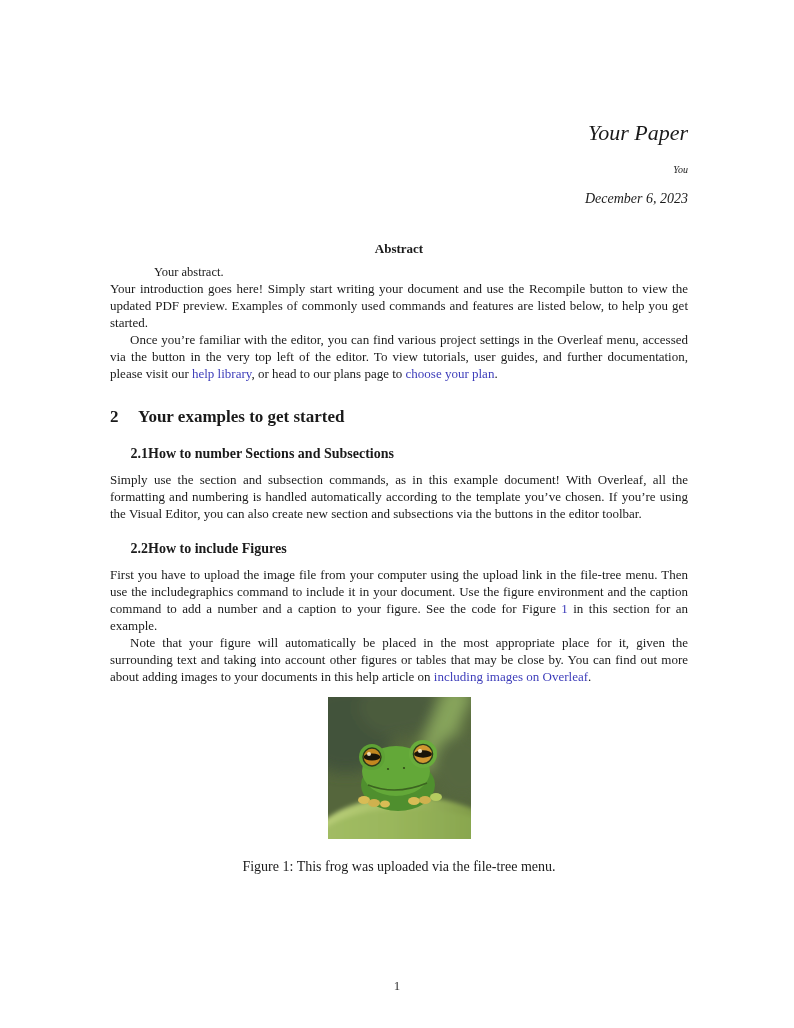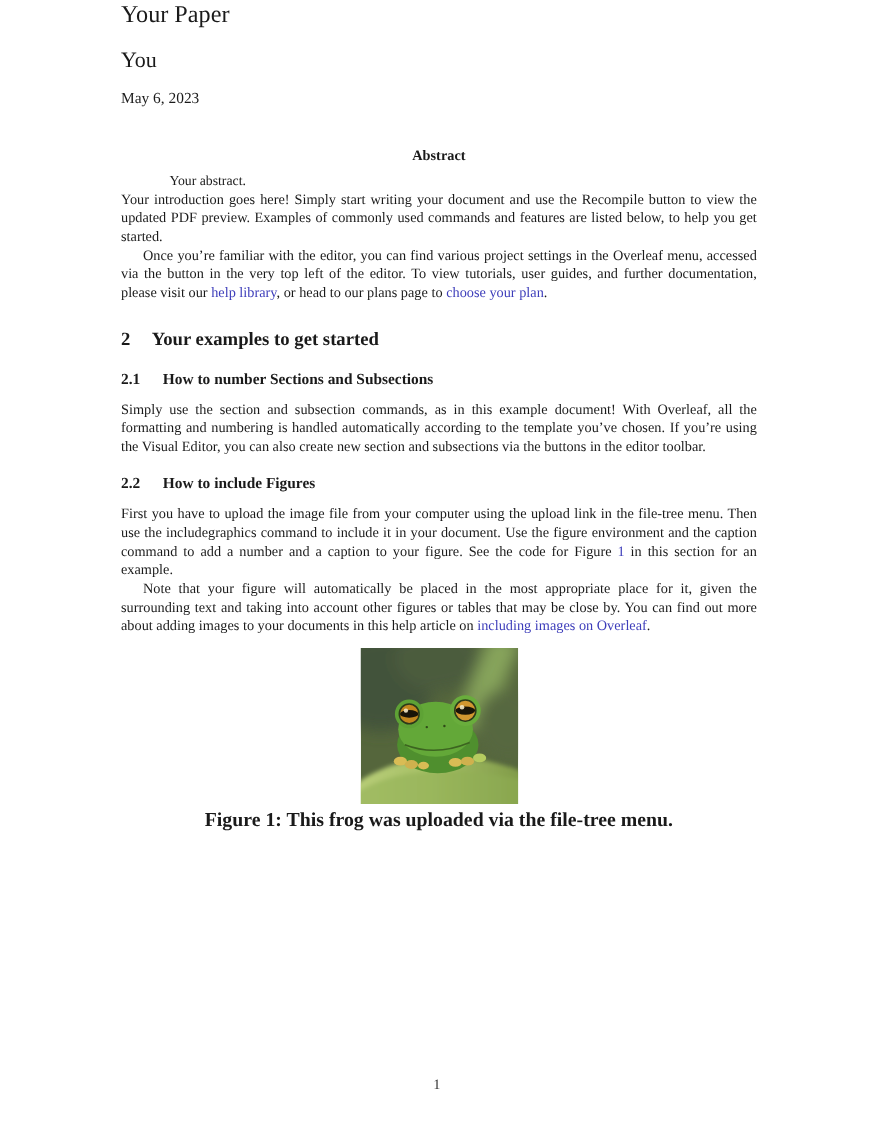--- a/index.html
+++ b/index.html
@@ -7,59 +7,59 @@
     position:relative;
     width:794px;height:1028px;
     background:#ffffff;
     font-family:"Liberation Serif", serif;
     color:#1a1a1a;
     overflow:hidden;
   }
   .content{
     position:absolute;left:110px;top:0;width:578px;
   }
-  .title-block{text-align:left;}
+  .title-block{margin-top:120px;text-align:right;font-style:italic;}
   .paper-title{font-size:22px;line-height:26px;font-weight:400;}
-  .paper-author{margin-top:18px;font-size:20px;}
+  .paper-author{margin-top:18px;font-size:10px;}
   .paper-date{margin-top:16px;font-size:14px;}
   .abstract-block{margin-top:34px;}
   .abstract-heading{text-align:center;font-weight:bold;font-size:13px;}
   .abstract-body{margin:7px 44px 0 44px;font-size:12.5px;line-height:16px;}
   h2.sec{
     font-size:17px;font-weight:bold;margin:25px 0 10px 0;line-height:20px;
   }
   h3.subsec{
     font-size:14px;font-weight:bold;margin:18px 0 9px 0;line-height:17px;
   }
   .sec-num{display:inline-block;min-width:28px;}
-  .subsec-num{display:inline-block;min-width:38px;}
+  .subsec-num{display:inline-block;min-width:38px;text-align:right;}
   p.body-par{
     margin:0;font-size:13px;line-height:17px;text-align:justify;
     text-justify:inter-word;
   }
   p.indented{text-indent:20px;}
   a.doclink{color:#3d3dba;text-decoration:none;cursor:pointer;}
   .figure-block{margin-top:12px;text-align:center;}
   .figure-image{display:inline-block;width:143px;height:142px;vertical-align:top;}
-  .figure-caption{margin-top:4px;text-align:center;font-size:18px;font-weight:bold;}
+  .figure-caption{margin-top:20px;text-align:center;font-size:14px;}
   .page-number{
     position:absolute;left:0;right:0;bottom:34px;
     text-align:center;font-size:13px;color:#333;
   }
 </style>
 </head>
 <body>
 
 <div class="page">
   <div class="content">
 
     <div class="title-block">
       <div class="paper-title">Your Paper</div>
       <div class="paper-author">You</div>
-      <div class="paper-date">May 6, 2023</div>
+      <div class="paper-date">December 6, 2023</div>
     </div>
 
     <div class="abstract-block">
       <div class="abstract-heading">Abstract</div>
       <div class="abstract-body">Your abstract.</div>
     </div>
 
 
     <p class="body-par">Your introduction goes here! Simply start writing your document and use the Recompile button to view the updated PDF preview. Examples of commonly used commands and features are listed below, to help you get started.</p>
 

